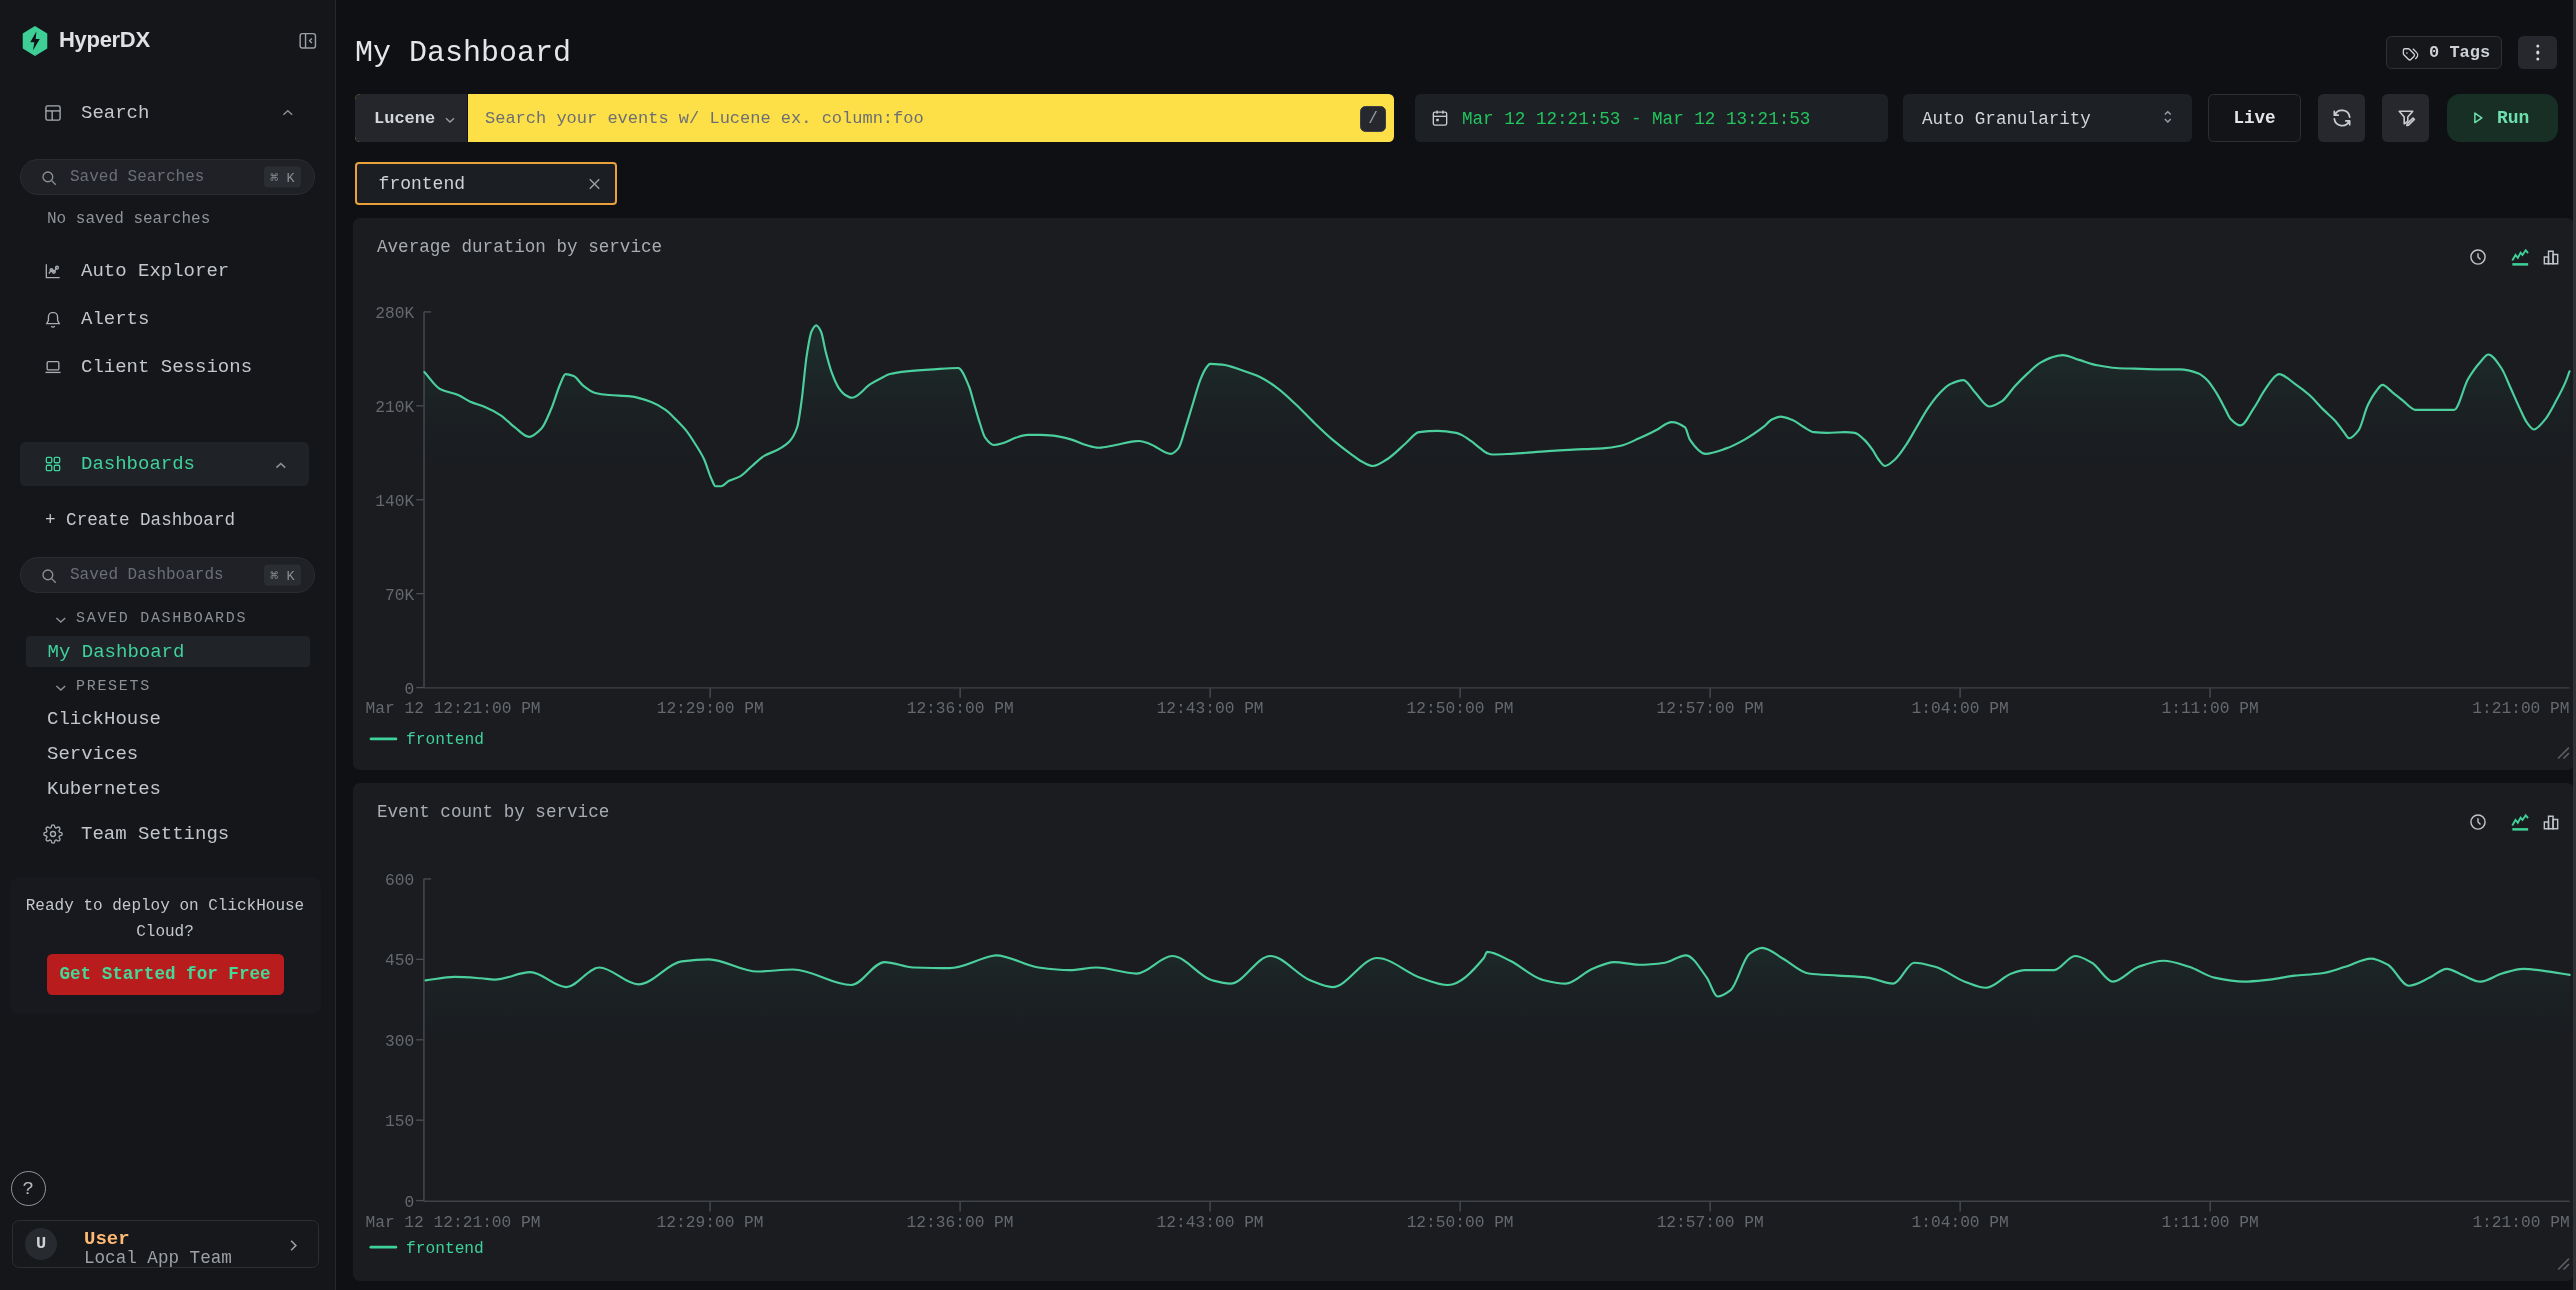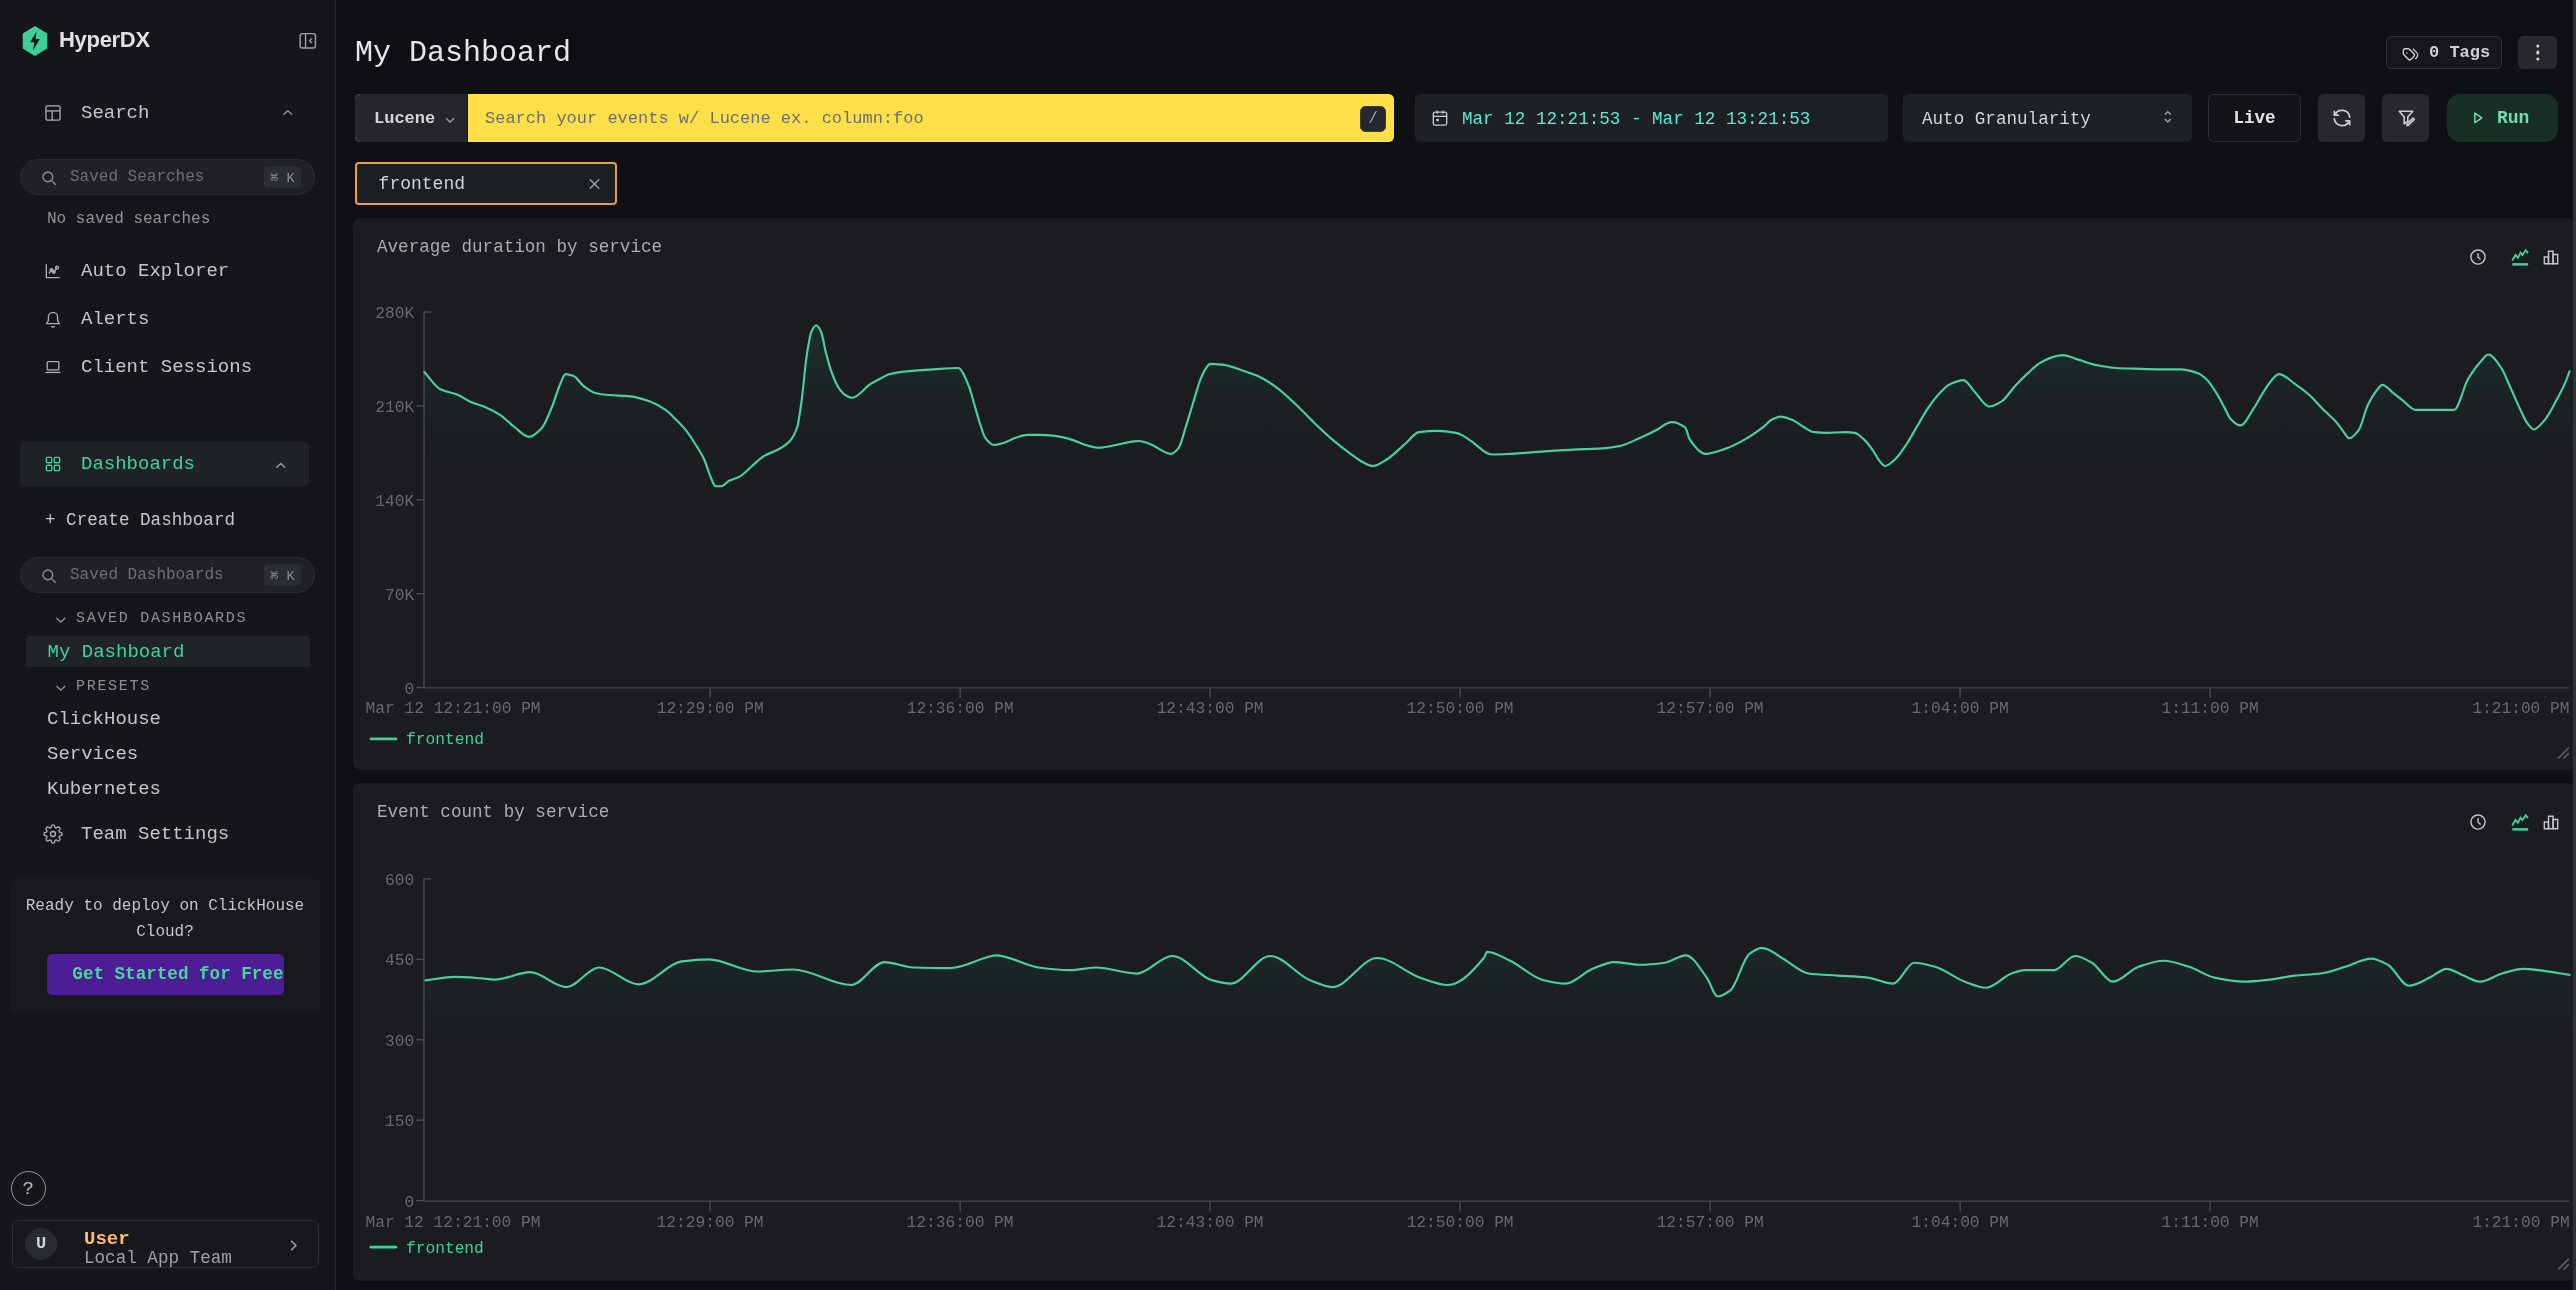--- a/index.html
+++ b/index.html
@@ -17,42 +17,42 @@
 .pillinput .ph{position:absolute;left:49px;top:50%;transform:translateY(-50%);font-size:16px;color:#6b6f75}
 .pillinput .kbd{position:absolute;right:13.5px;top:50%;transform:translateY(-50%);font-size:13.5px;color:#8b9095;background:#2a2d32;border-radius:4px;padding:2px 6px}
 .secthead{position:absolute;left:76px;font-size:15px;color:#8b9095;letter-spacing:1.7px;white-space:nowrap}
 .secthead svg{position:absolute;left:-24px;top:0.7px}
 .plainitem{position:absolute;left:47px;font-size:19px;color:#c3c6cb;white-space:nowrap}
 .selrow{position:absolute;left:26px;width:284px;height:31px;background:#202328;border-radius:4px}
 .selrow span{position:absolute;left:21.6px;top:50%;transform:translateY(-50%);font-size:19px;color:#3fd19a}
 .beta{position:absolute;left:245px;top:-11.5px;width:49px;height:23px;background:#1c2c45;border-radius:11.5px;color:#74b2f3;font-size:13px;font-weight:bold;text-align:center;line-height:23px;letter-spacing:0.7px}
 .promo{position:absolute;left:9.5px;top:878px;width:311px;height:136px;background:#17191e;border-radius:6.8px;text-align:center}
 .promo .t{font-size:16px;color:#c3c6cb;line-height:26px;padding-top:15px}
-.promo .btn{position:absolute;left:37px;top:76px;width:237px;height:41px;background:#4c1d95;border-radius:5.4px;color:#44d899;font-weight:bold;font-size:17.6px;line-height:41px;text-align:right}
+.promo .btn{position:absolute;left:37px;top:76px;width:237px;height:41px;background:#b91c1c;border-radius:5.4px;color:#44d899;font-weight:bold;font-size:17.6px;line-height:41px;text-align:center}
 .helpc{position:absolute;left:10.8px;top:1171px;width:35px;height:35px;border:1.4px solid #90959b;border-radius:50%;color:#b9bdc2;font-size:19px;text-align:center;line-height:34px}
 .usercard{position:absolute;left:12px;top:1220px;width:307px;height:48px;border:0.7px solid #2b2e33;border-radius:6.8px;background:#16181c}
 .usercard .av{position:absolute;left:12px;top:7.4px;width:32px;height:32px;border-radius:50%;background:#272a2f;color:#cfd2d6;font-size:17px;font-weight:bold;text-align:center;line-height:32px}
 .usercard .nm{position:absolute;left:71px;top:6.8px;font-size:19px;font-weight:bold;color:#fdba74}
 .usercard .tm{position:absolute;left:71px;top:27px;font-size:17.6px;color:#9da1a6}
 .usercard .ch{position:absolute;right:15px;top:15px;color:#9da1a6}
 .main{position:absolute;left:337px;top:0;width:2239px;height:1291px}
 .title{position:absolute;left:18px;top:36px;font-size:30px;color:#e4e6e9;letter-spacing:0px}
 .btn-tags{position:absolute;left:2049px;top:36px;width:116px;height:33px;border:0.7px solid #2e3136;border-radius:5.4px;background:#15171b;color:#cdd0d4;font-size:17px;font-weight:bold}
 .btn-tags span{position:absolute;left:42px;top:6px}
 .btn-tags svg{position:absolute;left:13.5px;top:7.4px}
 .btn-kebab{position:absolute;left:2181px;top:36px;width:39px;height:33px;background:#26282d;border-radius:5.4px;color:#d6d9dc}
 .kebabdots{position:absolute;left:50%;top:50%;transform:translate(-50%,-50%);display:flex;flex-direction:column;gap:3.4px}
 .kebabdots i{width:3.4px;height:3.4px;border-radius:50%;background:#d6d9dc}
 .searchbar{position:absolute;left:18px;top:94px;width:1039px;height:48px;background:#fde047;border-radius:5.4px}
 .lucene{position:absolute;left:0;top:0;width:113px;height:48px;background:#24262b;border-radius:5.4px 0 0 5.4px;border-right:1.4px solid #0e1013}
 .lucene b{position:absolute;left:19px;top:15px;font-size:17px;color:#d2d5d9;font-weight:bold}
 .lucene svg{position:absolute;right:9.5px;top:17.6px}
 .searchbar .ph{position:absolute;left:130px;top:50%;transform:translateY(-50%);font-size:17px;color:#6b6f75;white-space:nowrap}
 .slashkey{position:absolute;right:8px;top:11.5px;width:26px;height:26px;border:0.7px solid #3a3d42;border-radius:5.4px;background:#26282d;color:#9aa0a6;font-size:16px;text-align:center;line-height:24px}
-.daterange{position:absolute;left:1078px;top:94px;width:473px;height:48px;background:#1d2025;border-radius:5.4px;color:#5eead4;font-size:17.6px}
+.daterange{position:absolute;left:1078px;top:94px;width:473px;height:48px;background:#1d2025;border-radius:5.4px;color:#22c55e;font-size:17.6px}
 .daterange svg{position:absolute;left:15px;top:13.5px}
 .daterange span{position:absolute;left:47px;top:15px;white-space:nowrap}
 .gran{position:absolute;left:1566px;top:94px;width:289px;height:48px;background:#1d2025;border-radius:5.4px;color:#d2d5d9;font-size:17.6px}
 .gran span{position:absolute;left:19px;top:15px}
 .gran svg{position:absolute;right:15px;top:14px}
 .btn-live{position:absolute;left:1871px;top:94px;width:93px;height:48px;border:0.7px solid #2b2e33;border-radius:5.4px;background:#121418;color:#e3e5e8;font-size:17.6px;font-weight:bold;text-align:center;line-height:47px}
 .btn-sq{position:absolute;top:94px;width:47px;height:48px;background:#26282d;border-radius:5.4px;color:#c9ccd1}
 .btn-sq svg{position:absolute;left:50%;top:50%;transform:translate(-50%,-50%)}
 .btn-run{position:absolute;left:2110px;top:94px;width:111px;height:48px;background:#182f25;border-radius:13px;color:#6ee0ad}
 .btn-run span{position:absolute;left:50px;top:14px;font-size:18px;font-weight:bold}

